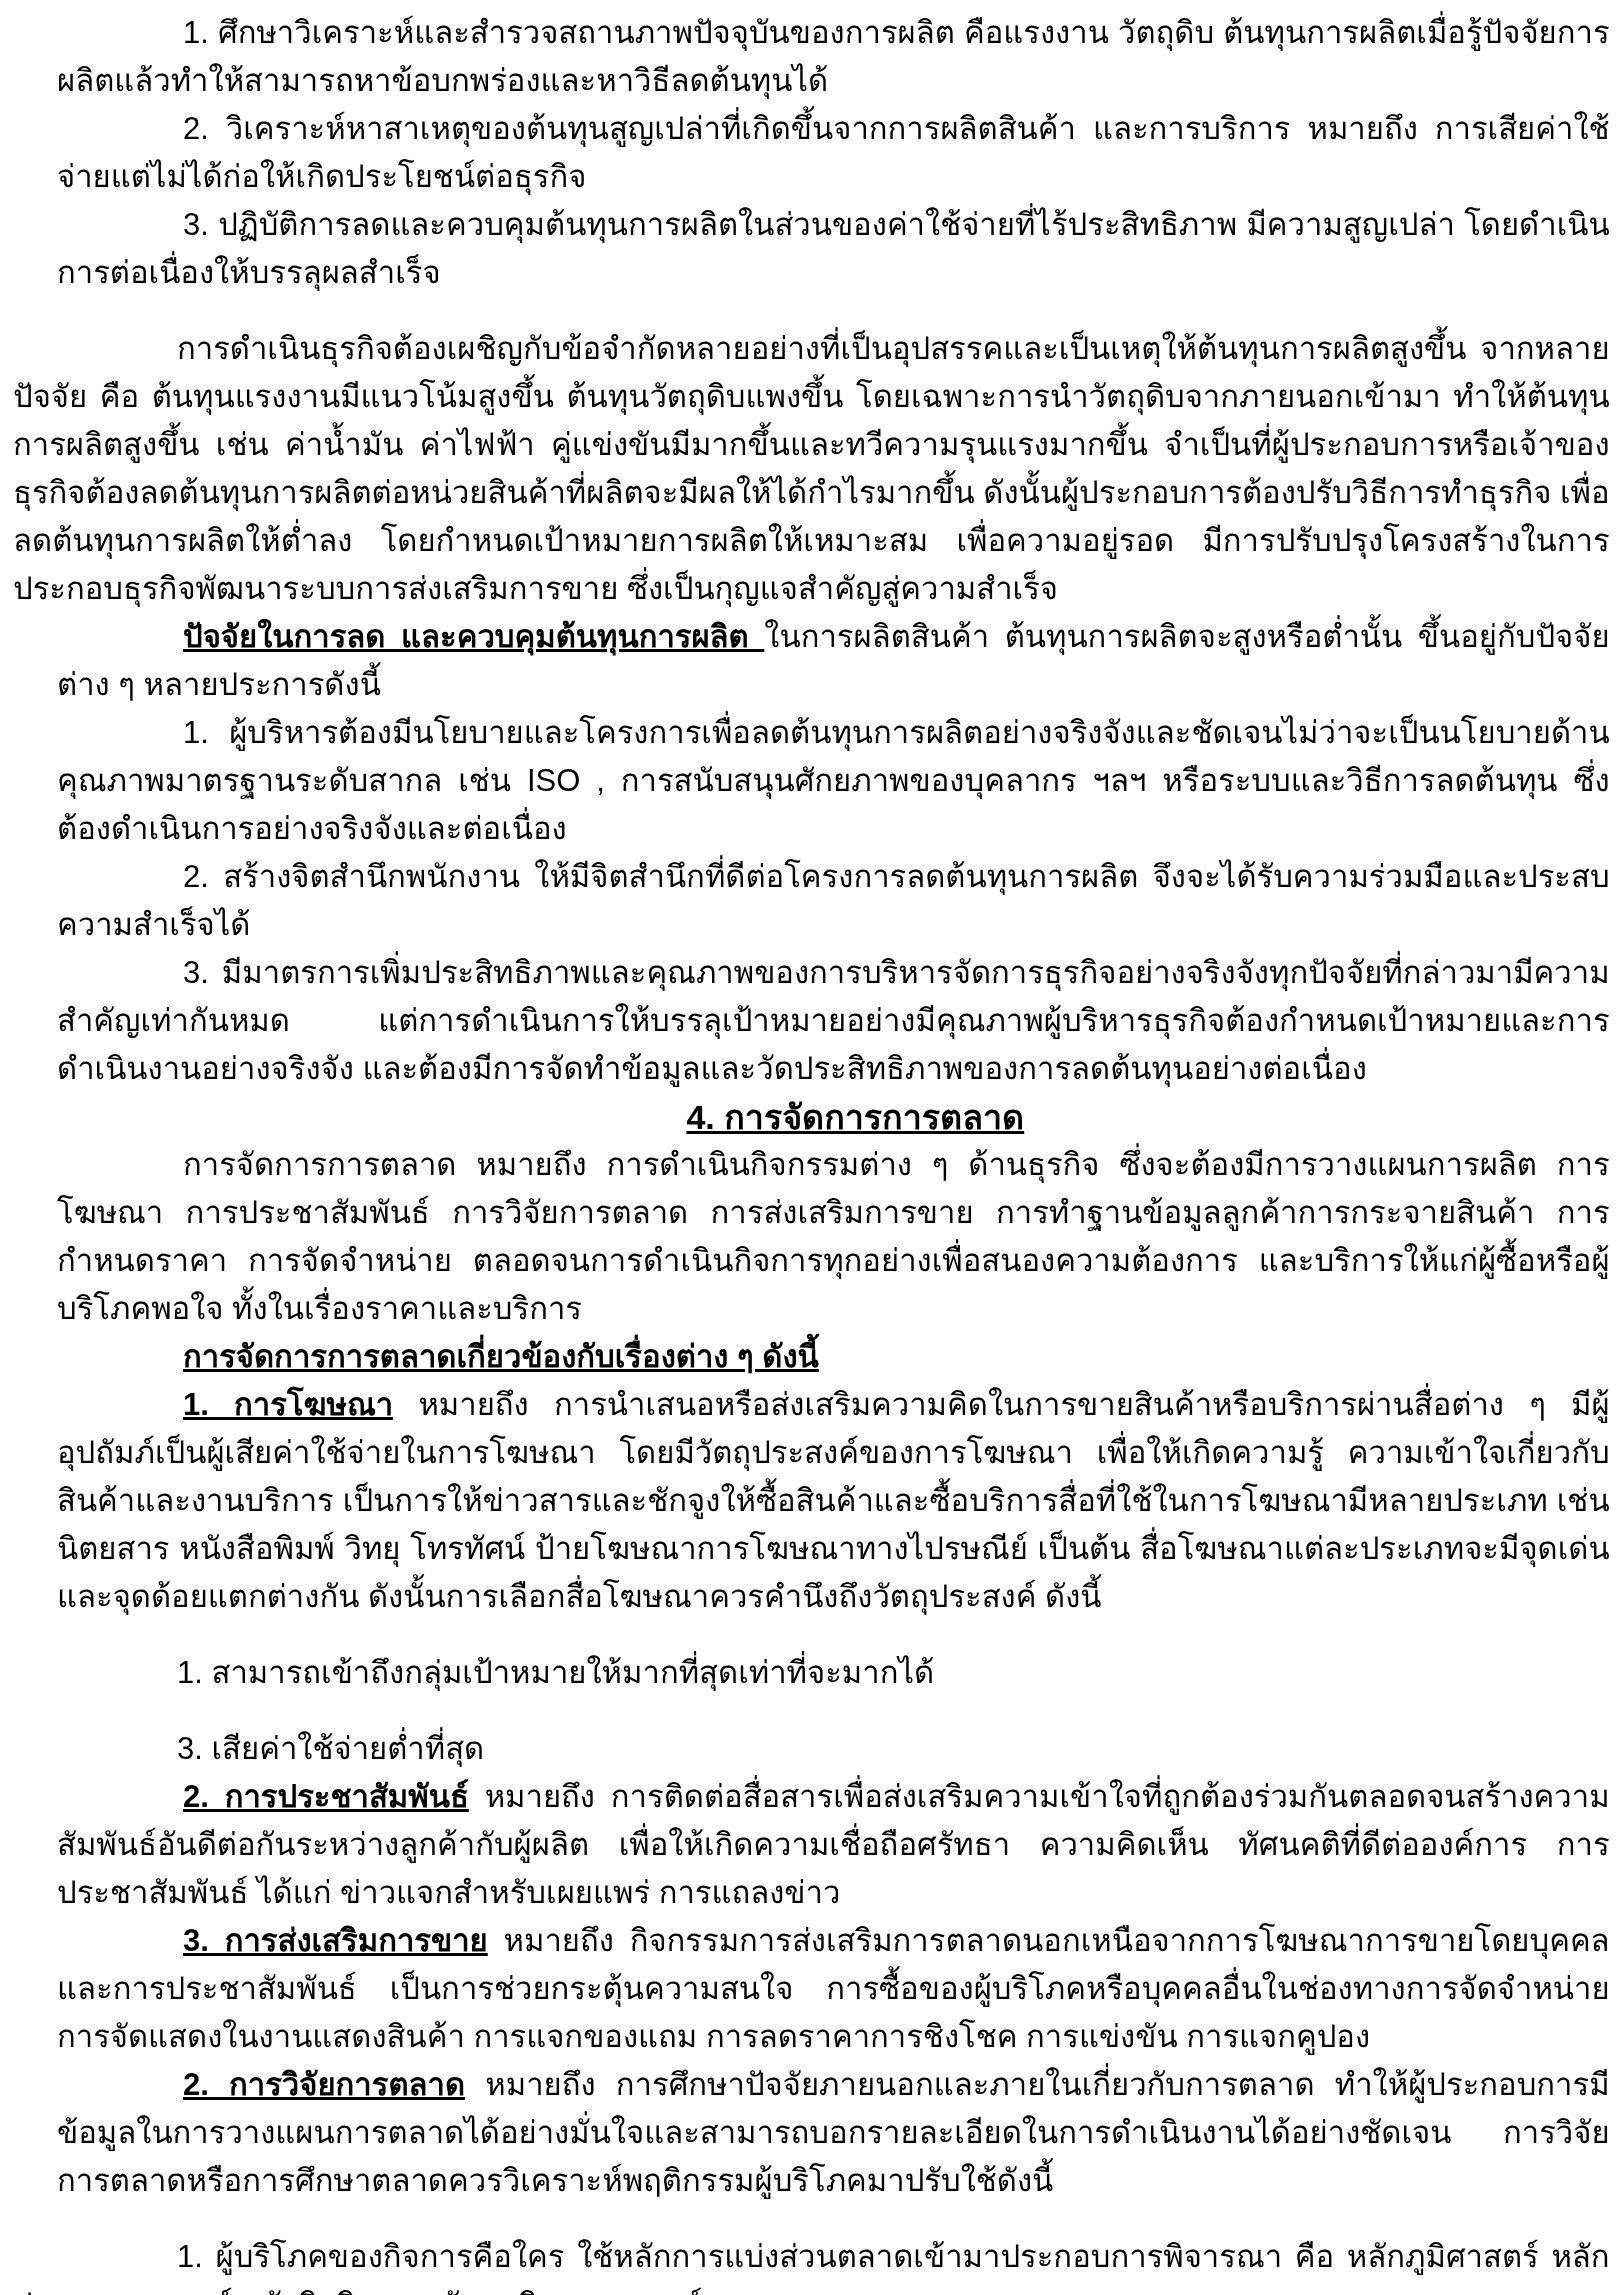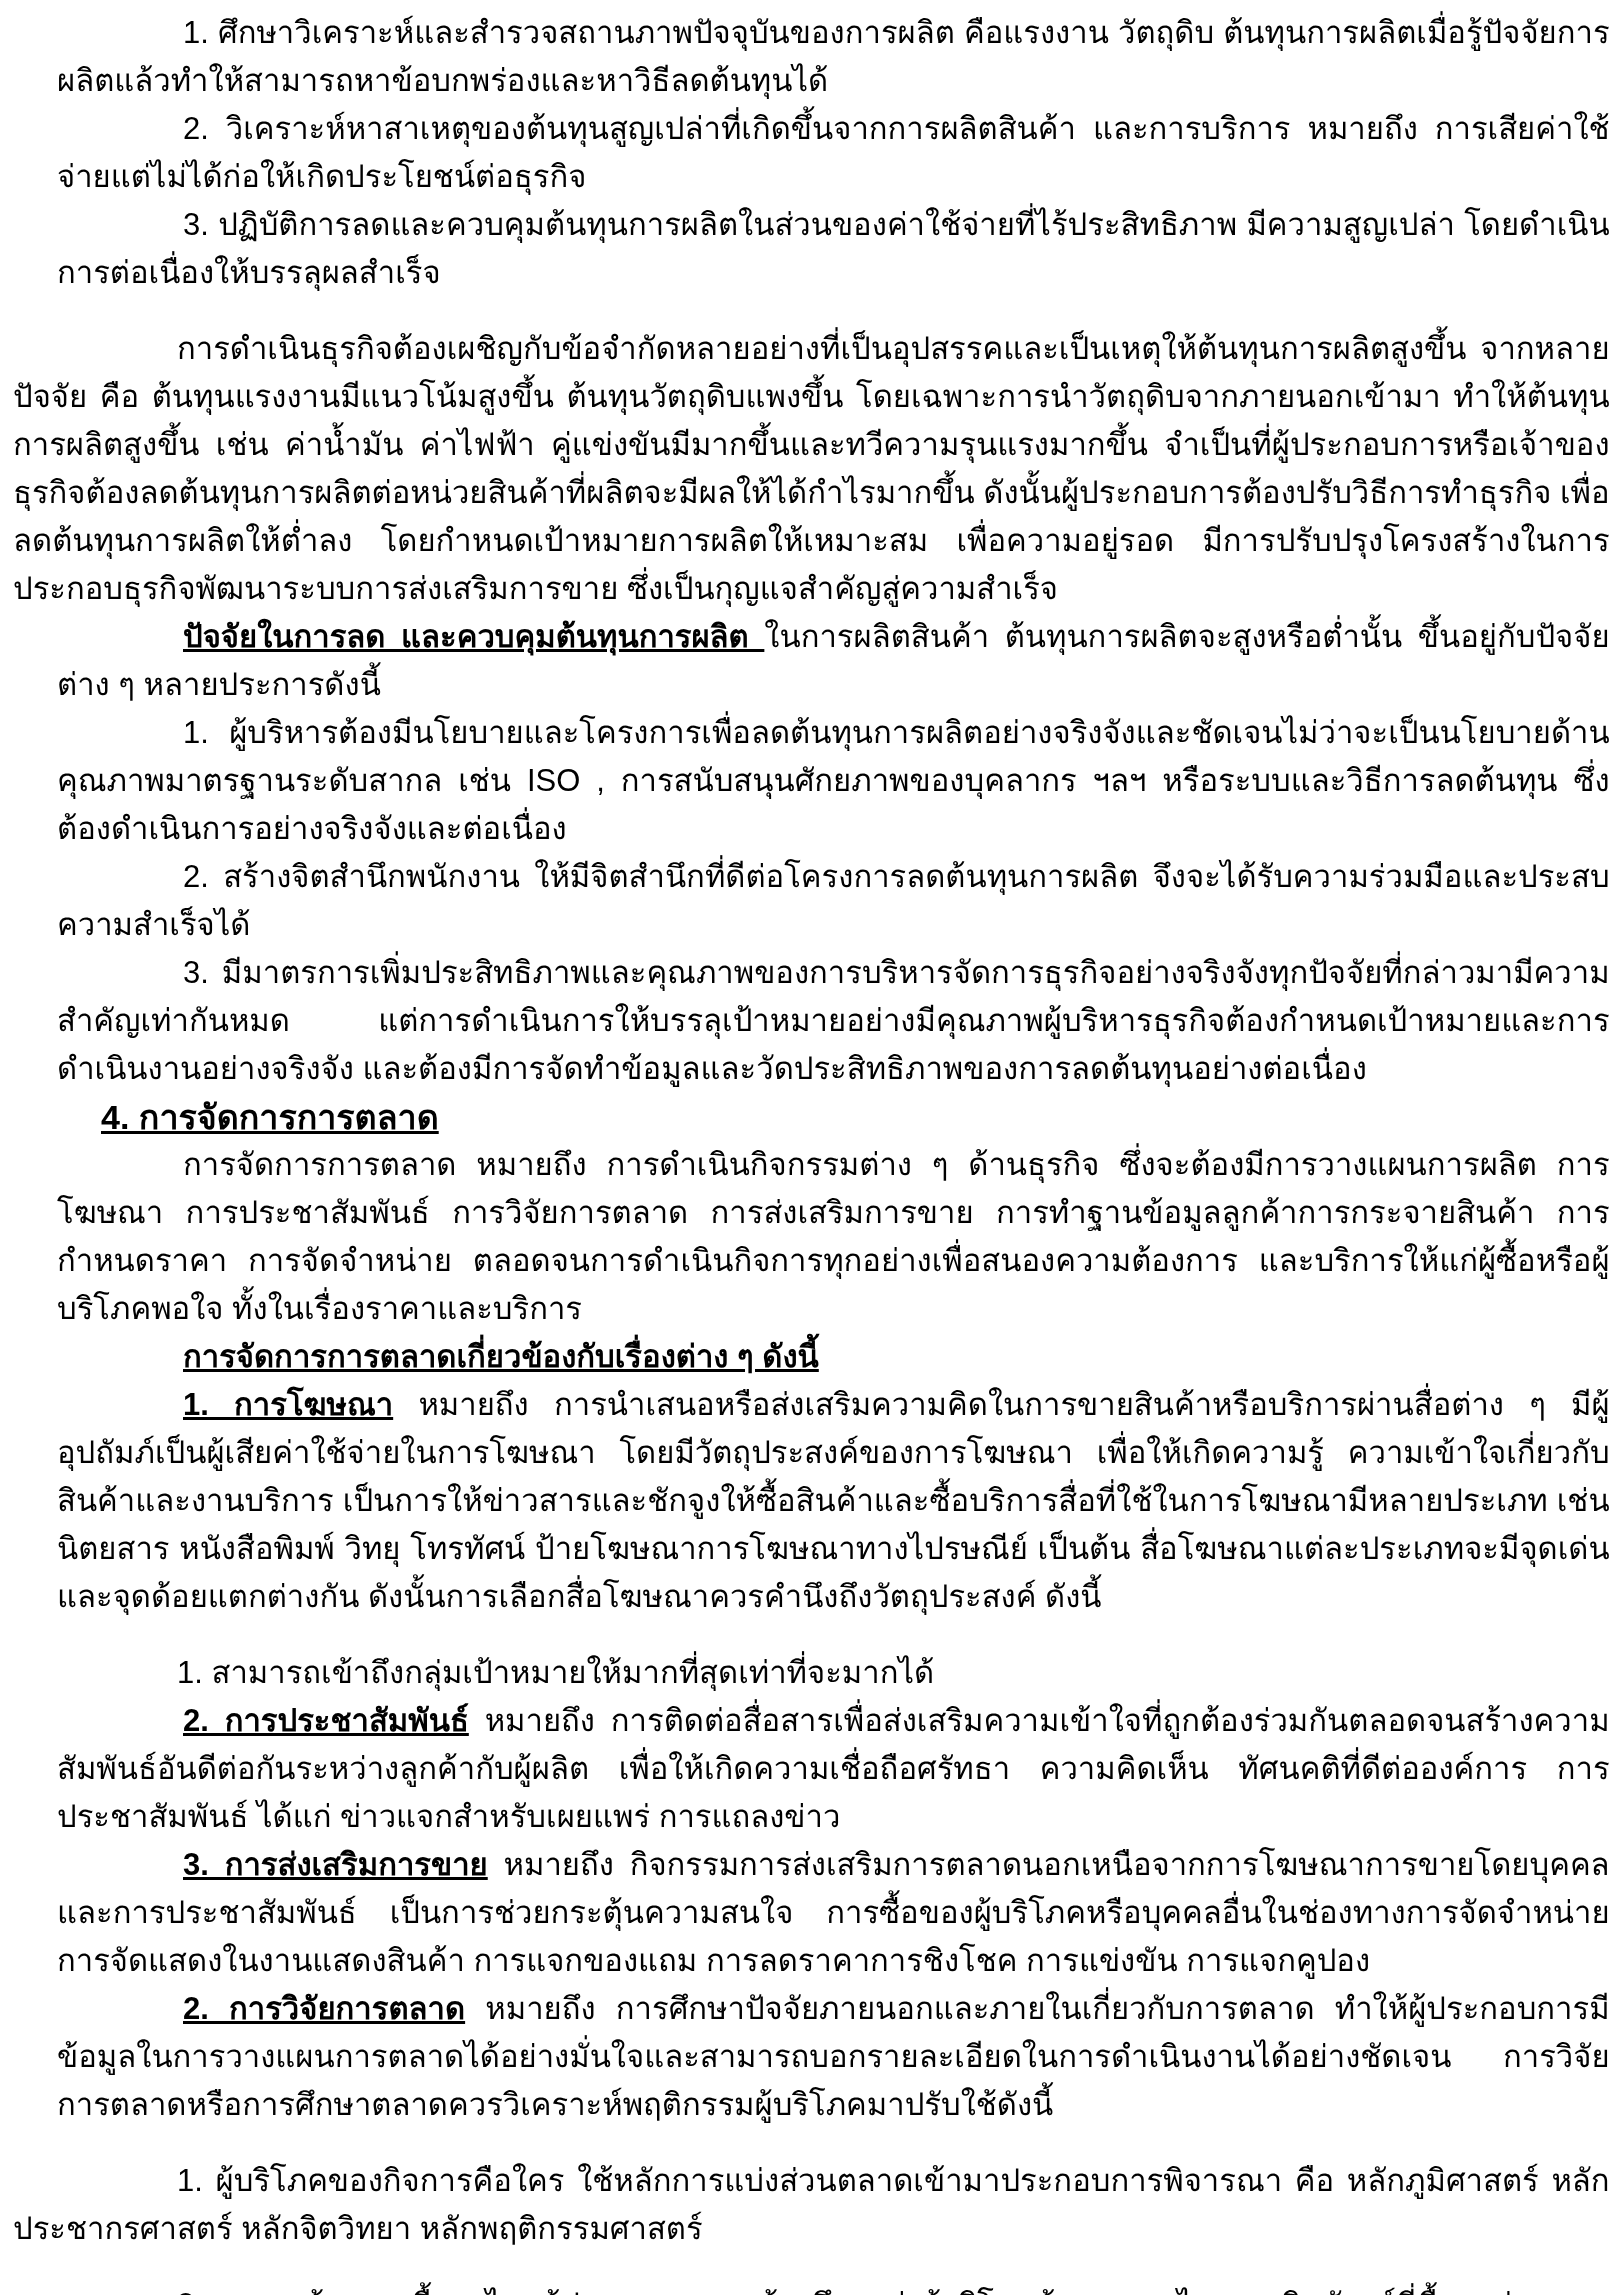--- a/index.html
+++ b/index.html
@@ -26,21 +26,21 @@
     padding: 0;
     font-size: 31px;
     line-height: 48px;
     text-align: justify;
     word-break: normal;
     overflow-wrap: anywhere;
     color: #000000;
   }
   p.para.ind1 { text-indent: 126px; margin-left: 44px; }
   p.para.ind2 { text-indent: 164px; margin-top: 28px; }
-  p.para.hdr  { text-indent: 88px; font-size: 34px; font-weight: bold; text-align: left; }
+  p.para.hdr  { text-indent: 88px; font-size: 34px; font-weight: bold; text-align: center; }
   span.seg-bold { font-weight: bold; text-decoration: underline; }
   span.seg-normal { font-weight: normal; }
 </style>
 </head>
 <body>
 
 <div class="page" style="background: rgb(255, 255, 255); color: rgb(0, 0, 0);">
   <div class="doc-body" id="doc-body">
       <p class="para ind1"><span class="seg-normal">1. ศึกษาวิเคราะห์และสำรวจสถานภาพปัจจุบันของการผลิต คือแรงงาน วัตถุดิบ ต้นทุนการผลิตเมื่อรู้ปัจจัยการผลิตแล้วทำให้สามารถหาข้อบกพร่องและหาวิธีลดต้นทุนได้</span></p>
       <p class="para ind1"><span class="seg-normal">2. วิเคราะห์หาสาเหตุของต้นทุนสูญเปล่าที่เกิดขึ้นจากการผลิตสินค้า และการบริการ หมายถึง การเสียค่าใช้จ่ายแต่ไม่ได้ก่อให้เกิดประโยชน์ต่อธุรกิจ</span></p>
@@ -48,20 +48,21 @@
       <p class="para ind2"><span class="seg-normal">การดำเนินธุรกิจต้องเผชิญกับข้อจำกัดหลายอย่างที่เป็นอุปสรรคและเป็นเหตุให้ต้นทุนการผลิตสูงขึ้น จากหลายปัจจัย คือ ต้นทุนแรงงานมีแนวโน้มสูงขึ้น ต้นทุนวัตถุดิบแพงขึ้น โดยเฉพาะการนำวัตถุดิบจากภายนอกเข้ามา ทำให้ต้นทุนการผลิตสูงขึ้น เช่น ค่าน้ำมัน ค่าไฟฟ้า คู่แข่งขันมีมากขึ้นและทวีความรุนแรงมากขึ้น จำเป็นที่ผู้ประกอบการหรือเจ้าของธุรกิจต้องลดต้นทุนการผลิตต่อหน่วยสินค้าที่ผลิตจะมีผลให้ได้กำไรมากขึ้น ดังนั้นผู้ประกอบการต้องปรับวิธีการทำธุรกิจ เพื่อลดต้นทุนการผลิตให้ต่ำลง โดยกำหนดเป้าหมายการผลิตให้เหมาะสม เพื่อความอยู่รอด มีการปรับปรุงโครงสร้างในการประกอบธุรกิจพัฒนาระบบการส่งเสริมการขาย ซึ่งเป็นกุญแจสำคัญสู่ความสำเร็จ</span></p>
       <p class="para ind1"><span class="seg-bold">ปัจจัยในการลด และควบคุมต้นทุนการผลิต </span><span class="seg-normal">ในการผลิตสินค้า ต้นทุนการผลิตจะสูงหรือต่ำนั้น ขึ้นอยู่กับปัจจัยต่าง ๆ หลายประการดังนี้</span></p>
       <p class="para ind1"><span class="seg-normal">1. ผู้บริหารต้องมีนโยบายและโครงการเพื่อลดต้นทุนการผลิตอย่างจริงจังและชัดเจนไม่ว่าจะเป็นนโยบายด้านคุณภาพมาตรฐานระดับสากล เช่น ISO , การสนับสนุนศักยภาพของบุคลากร ฯลฯ หรือระบบและวิธีการลดต้นทุน ซึ่งต้องดำเนินการอย่างจริงจังและต่อเนื่อง</span></p>
       <p class="para ind1"><span class="seg-normal">2. สร้างจิตสำนึกพนักงาน ให้มีจิตสำนึกที่ดีต่อโครงการลดต้นทุนการผลิต จึงจะได้รับความร่วมมือและประสบความสำเร็จได้</span></p>
       <p class="para ind1"><span class="seg-normal">3. มีมาตรการเพิ่มประสิทธิภาพและคุณภาพของการบริหารจัดการธุรกิจอย่างจริงจังทุกปัจจัยที่กล่าวมามีความสำคัญเท่ากันหมด แต่การดำเนินการให้บรรลุเป้าหมายอย่างมีคุณภาพผู้บริหารธุรกิจต้องกำหนดเป้าหมายและการดำเนินงานอย่างจริงจัง และต้องมีการจัดทำข้อมูลและวัดประสิทธิภาพของการลดต้นทุนอย่างต่อเนื่อง</span></p>
       <p class="para hdr"><span class="seg-bold">4. การจัดการการตลาด</span></p>
       <p class="para ind1"><span class="seg-normal">การจัดการการตลาด หมายถึง การดำเนินกิจกรรมต่าง ๆ ด้านธุรกิจ ซึ่งจะต้องมีการวางแผนการผลิต การโฆษณา การประชาสัมพันธ์ การวิจัยการตลาด การส่งเสริมการขาย การทำฐานข้อมูลลูกค้าการกระจายสินค้า การกำหนดราคา การจัดจำหน่าย ตลอดจนการดำเนินกิจการทุกอย่างเพื่อสนองความต้องการ และบริการให้แก่ผู้ซื้อหรือผู้บริโภคพอใจ ทั้งในเรื่องราคาและบริการ</span></p>
       <p class="para ind1"><span class="seg-bold">การจัดการการตลาดเกี่ยวข้องกับเรื่องต่าง ๆ ดังนี้</span></p>
       <p class="para ind1"><span class="seg-bold">1. การโฆษณา</span><span class="seg-normal"> หมายถึง การนำเสนอหรือส่งเสริมความคิดในการขายสินค้าหรือบริการผ่านสื่อต่าง ๆ มีผู้อุปถัมภ์เป็นผู้เสียค่าใช้จ่ายในการโฆษณา โดยมีวัตถุประสงค์ของการโฆษณา เพื่อให้เกิดความรู้ ความเข้าใจเกี่ยวกับสินค้าและงานบริการ เป็นการให้ข่าวสารและชักจูงให้ซื้อสินค้าและซื้อบริการสื่อที่ใช้ในการโฆษณามีหลายประเภท เช่น นิตยสาร หนังสือพิมพ์ วิทยุ โทรทัศน์ ป้ายโฆษณาการโฆษณาทางไปรษณีย์ เป็นต้น สื่อโฆษณาแต่ละประเภทจะมีจุดเด่นและจุดด้อยแตกต่างกัน ดังนั้นการเลือกสื่อโฆษณาควรคำนึงถึงวัตถุประสงค์ ดังนี้</span></p>
       <p class="para ind2"><span class="seg-normal">1. สามารถเข้าถึงกลุ่มเป้าหมายให้มากที่สุดเท่าที่จะมากได้</span></p>
+      <p class="para ind2"><span class="seg-normal">3. เสียค่าใช้จ่ายต่ำที่สุด</span></p>
       <p class="para ind1"><span class="seg-bold">2. การประชาสัมพันธ์</span><span class="seg-normal"> หมายถึง การติดต่อสื่อสารเพื่อส่งเสริมความเข้าใจที่ถูกต้องร่วมกันตลอดจนสร้างความสัมพันธ์อันดีต่อกันระหว่างลูกค้ากับผู้ผลิต เพื่อให้เกิดความเชื่อถือศรัทธา ความคิดเห็น ทัศนคติที่ดีต่อองค์การ การประชาสัมพันธ์ ได้แก่ ข่าวแจกสำหรับเผยแพร่ การแถลงข่าว</span></p>
       <p class="para ind1"><span class="seg-bold">3. การส่งเสริมการขาย</span><span class="seg-normal"> หมายถึง กิจกรรมการส่งเสริมการตลาดนอกเหนือจากการโฆษณาการขายโดยบุคคล และการประชาสัมพันธ์ เป็นการช่วยกระตุ้นความสนใจ การซื้อของผู้บริโภคหรือบุคคลอื่นในช่องทางการจัดจำหน่าย การจัดแสดงในงานแสดงสินค้า การแจกของแถม การลดราคาการชิงโชค การแข่งขัน การแจกคูปอง</span></p>
       <p class="para ind1"><span class="seg-bold">2. การวิจัยการตลาด</span><span class="seg-normal"> หมายถึง การศึกษาปัจจัยภายนอกและภายในเกี่ยวกับการตลาด ทำให้ผู้ประกอบการมีข้อมูลในการวางแผนการตลาดได้อย่างมั่นใจและสามารถบอกรายละเอียดในการดำเนินงานได้อย่างชัดเจน การวิจัยการตลาดหรือการศึกษาตลาดควรวิเคราะห์พฤติกรรมผู้บริโภคมาปรับใช้ดังนี้</span></p>
       <p class="para ind2"><span class="seg-normal">1. ผู้บริโภคของกิจการคือใคร ใช้หลักการแบ่งส่วนตลาดเข้ามาประกอบการพิจารณา คือ หลักภูมิศาสตร์ หลักประชากรศาสตร์ หลักจิตวิทยา หลักพฤติกรรมศาสตร์</span></p>
       <p class="para ind2"><span class="seg-normal">2. ตลาดต้องการซื้ออะไร ผู้ประกอบการจะต้องศึกษาว่าผู้บริโภคต้องการอะไรจากผลิตภัณฑ์ที่ซื้อ เช่น บางคนใช้รถยนต์ราคาแพง เพราะต้องการความภาคภูมิใจ บางคนเลือกรับประทานอาหารในร้านหรูหรา นอกจากเขาต้องการความอร่อยจากรสชาติของอาหารแล้วเขายังต้องการความสะดวกสบายการบริการที่ดี เป็นต้น นักการตลาดจะต้องวิเคราะห์ดูว่าผู้บริโภคต้องการซื้ออะไรเพื่อที่จะจัดองค์ประกอบของผลิตภัณฑ์ให้ครบถ้วนตามที่เขาต้องการ</span></p>
     </div>
 </div>
 
 
 </body></html>

